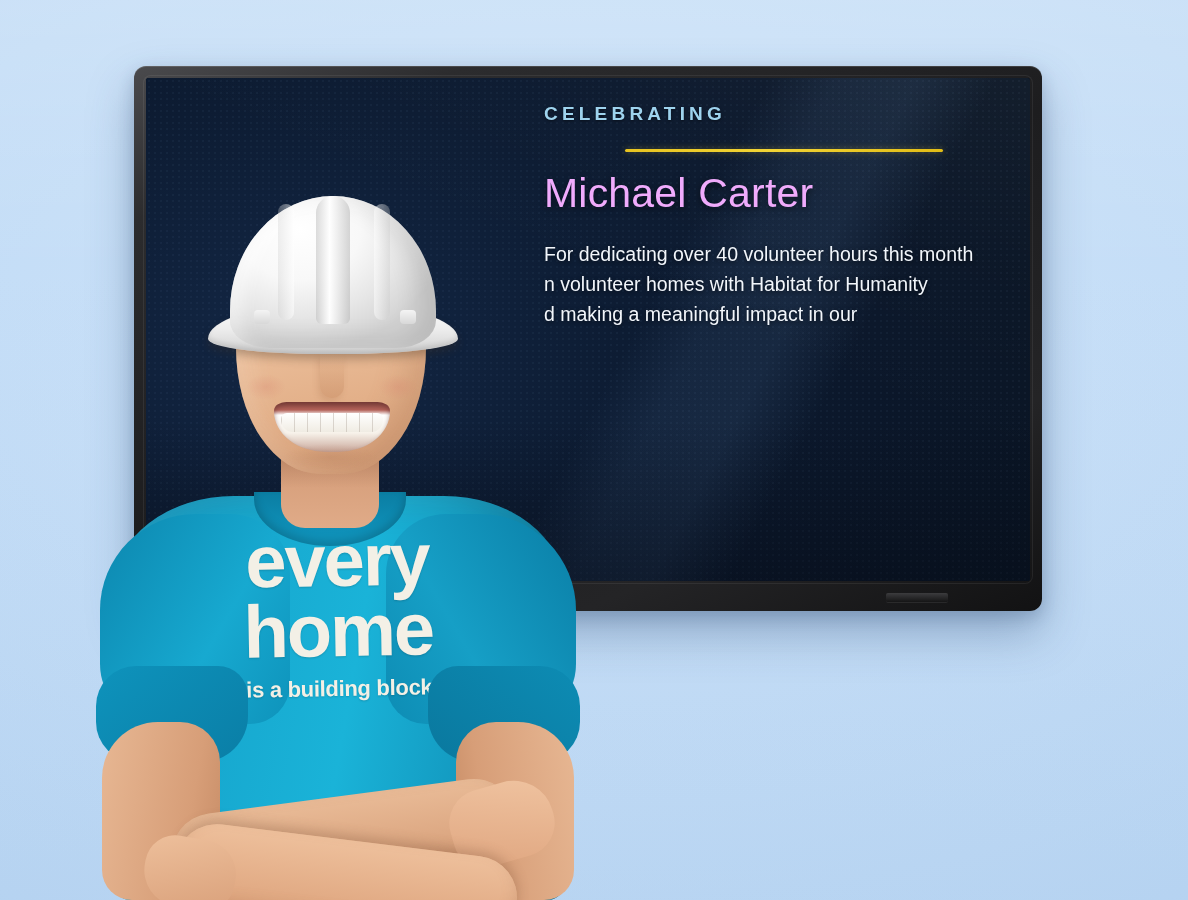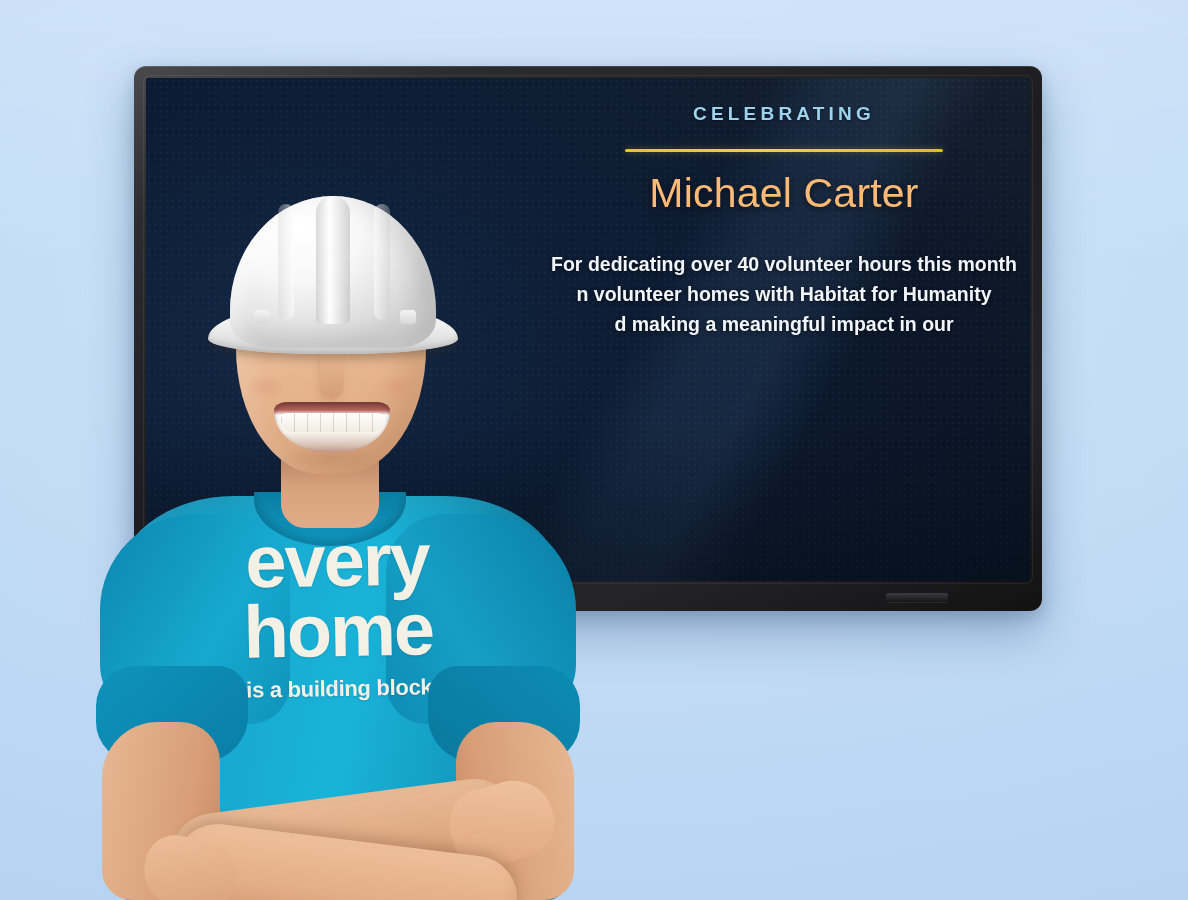--- a/index.html
+++ b/index.html
@@ -89,21 +89,21 @@
     width:62px; height:9px;
     border-radius:2px;
     background:linear-gradient(to bottom,#3c3c3e,#151516);
     box-shadow:0 1px 0 rgba(255,255,255,.08);
   }
 
   
   #slide-text{
     position:absolute;
     left:398px; top:26px; width:480px;
-    text-align:center;
+    text-align:left;
     z-index:3;
   }
   .t-eyebrow{
     font-size:19px; font-weight:700; letter-spacing:4.2px;
     color:#9ed3ee; line-height:1;
     margin-bottom:20px;
     text-shadow:0 1px 3px rgba(0,0,0,.5);
   }
   .t-kicker{
     font-size:36px; font-weight:700; letter-spacing:.4px;
@@ -117,26 +117,26 @@
     text-shadow:0 3px 9px rgba(0,0,0,.6);
   }
   .t-rule{
     width:318px; height:3px; margin:26px auto 20px auto;
     background:linear-gradient(to right,#e8c420,#f2d435 45%,#e2bd16);
     border-radius:2px;
     box-shadow:0 0 7px rgba(240,210,50,.35);
   }
   .t-name{
     font-size:41px; font-weight:400; letter-spacing:.2px;
-    color:#fdba74; line-height:1.05;
-    margin-bottom:34px;
+    color:#f0abfc; line-height:1.05;
+    margin-bottom:24px;
     text-shadow:0 2px 7px rgba(0,0,0,.55);
   }
   .t-body{
-    font-size:19.5px; font-weight:700; line-height:1.55;
+    font-size:19.5px; font-weight:400; line-height:1.55;
     color:#f2f6fb;
     text-shadow:0 1px 4px rgba(0,0,0,.6);
   }
   .t-body > div{ white-space:nowrap; }
 
   
   #person{
     position:absolute;
     left:78px; top:96px;
     width:520px; height:804px;

